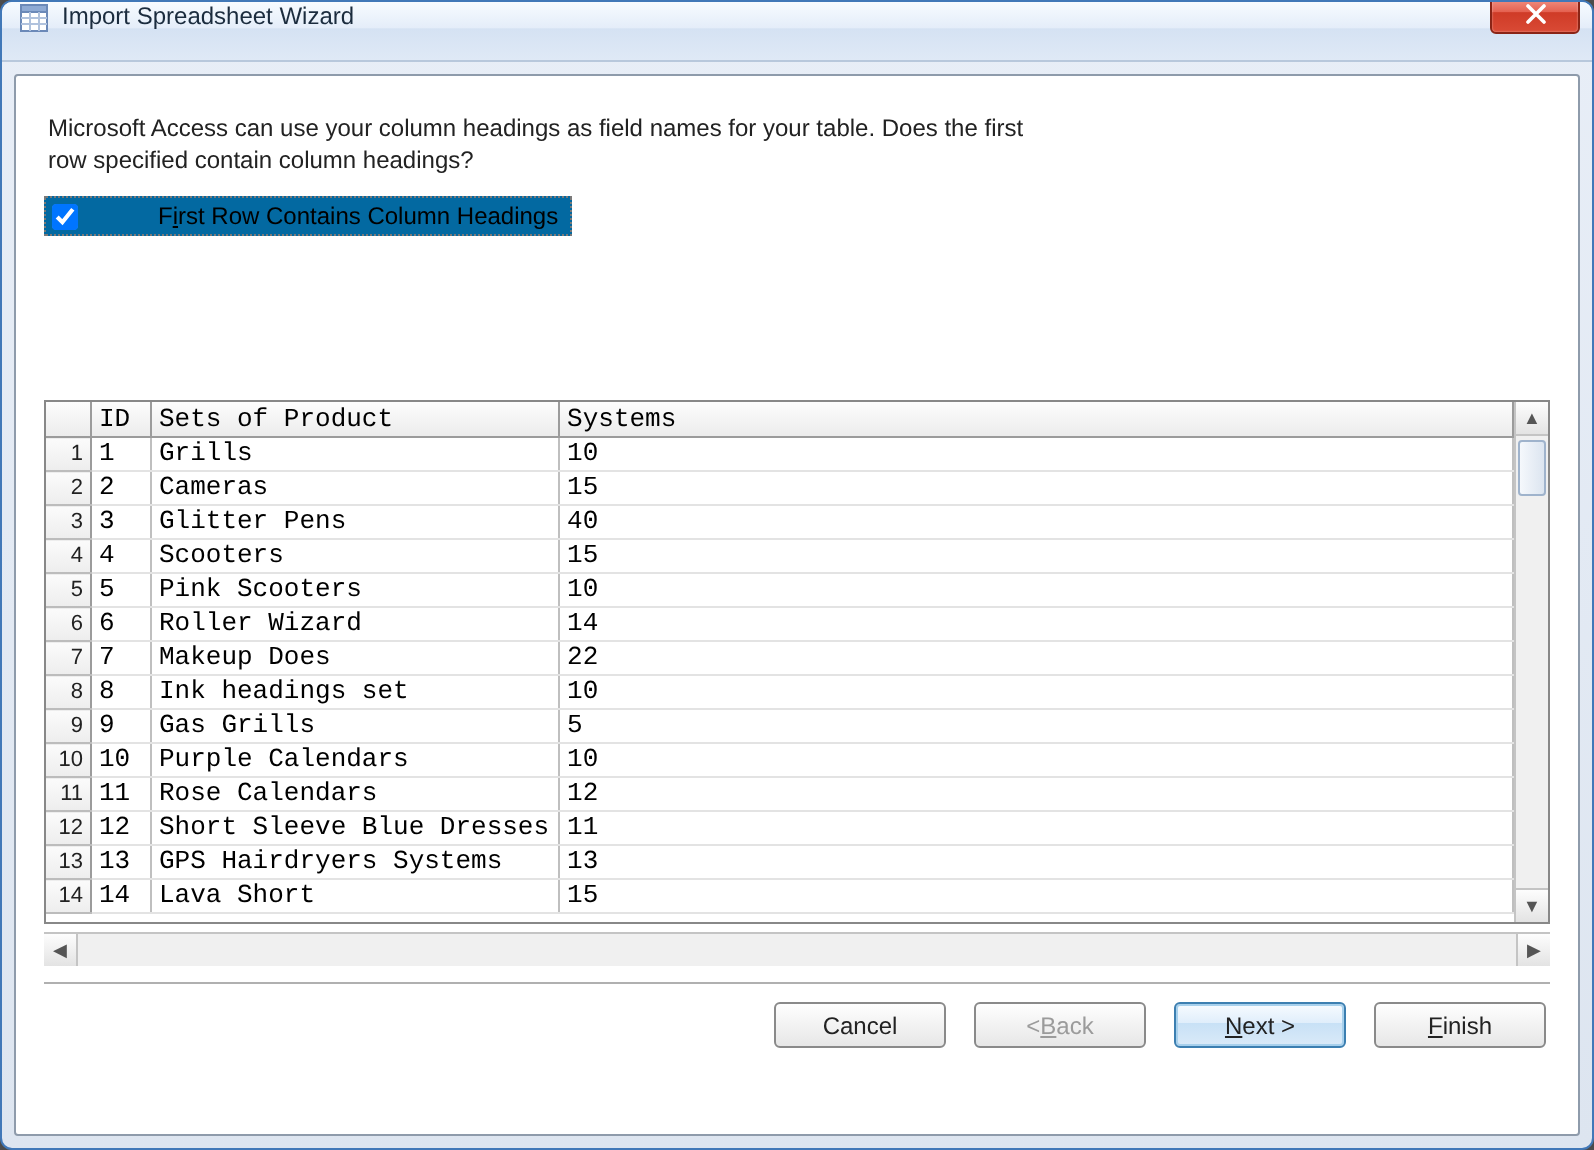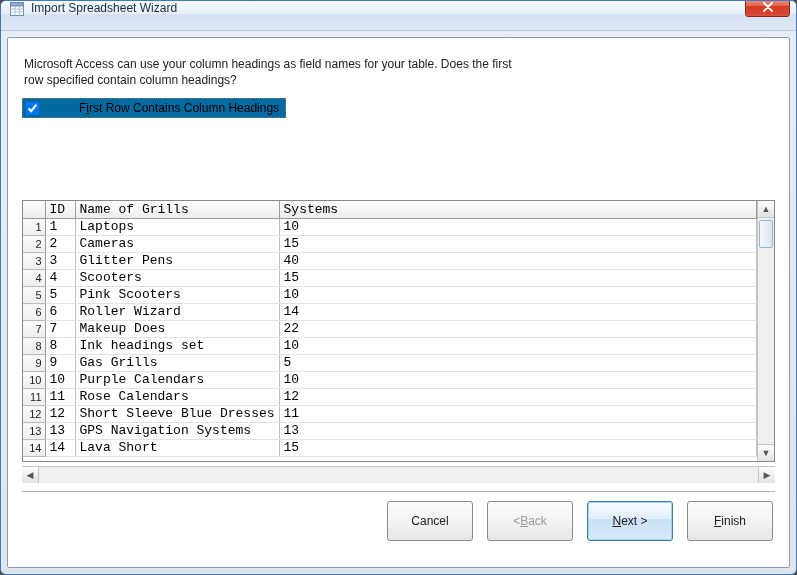--- a/index.html
+++ b/index.html
@@ -201,21 +201,21 @@
     margin: 8px 0 8px 0;
   }
   .button-row {
     display: flex;
     justify-content: flex-end;
     gap: 14px;
     padding: 0 2px 4px 2px;
   }
   .btn {
     min-width: 86px;
-    height: 40px;
+    height: 23px;
     border: 1px solid #8a8a8a;
     border-radius: 3px;
     background: linear-gradient(to bottom,#fefefe,#e7e7e7);
     font-size: 12px;
     color: #222;
     padding: 0 8px;
     cursor: pointer;
     display:inline-flex;align-items:center;justify-content:center;
   }
   .btn.disabled {
@@ -271,29 +271,29 @@
     <div class="spacer-mid"></div>
 
     <div class="grid-wrap">
       <div class="grid-inner">
         <div style="flex:1;overflow:hidden">
           <table class="grid-table">
             <thead>
               <tr>
                 <th class="rownum-head"></th>
                 <th class="col-id">ID</th>
-                <th class="col-name">Name of Grills</th>
+                <th class="col-name">Sets of Product</th>
                 <th class="col-qty">Systems</th>
               </tr>
             </thead>
             <tbody id="grid-body">
                 <tr>
                   <td class="rownum">1</td>
                   <td class="col-id">1</td>
-                  <td class="col-name">Laptops</td>
+                  <td class="col-name">Grills</td>
                   <td class="col-qty">10</td>
                 </tr>
                 <tr>
                   <td class="rownum">2</td>
                   <td class="col-id">2</td>
                   <td class="col-name">Cameras</td>
                   <td class="col-qty">15</td>
                 </tr>
                 <tr>
                   <td class="rownum">3</td>
@@ -351,21 +351,21 @@
                 </tr>
                 <tr>
                   <td class="rownum">12</td>
                   <td class="col-id">12</td>
                   <td class="col-name">Short Sleeve Blue Dresses</td>
                   <td class="col-qty">11</td>
                 </tr>
                 <tr>
                   <td class="rownum">13</td>
                   <td class="col-id">13</td>
-                  <td class="col-name">GPS Navigation Systems</td>
+                  <td class="col-name">GPS Hairdryers Systems</td>
                   <td class="col-qty">13</td>
                 </tr>
                 <tr>
                   <td class="rownum">14</td>
                   <td class="col-id">14</td>
                   <td class="col-name">Lava Short</td>
                   <td class="col-qty">15</td>
                 </tr>
               </tbody>
           </table>

